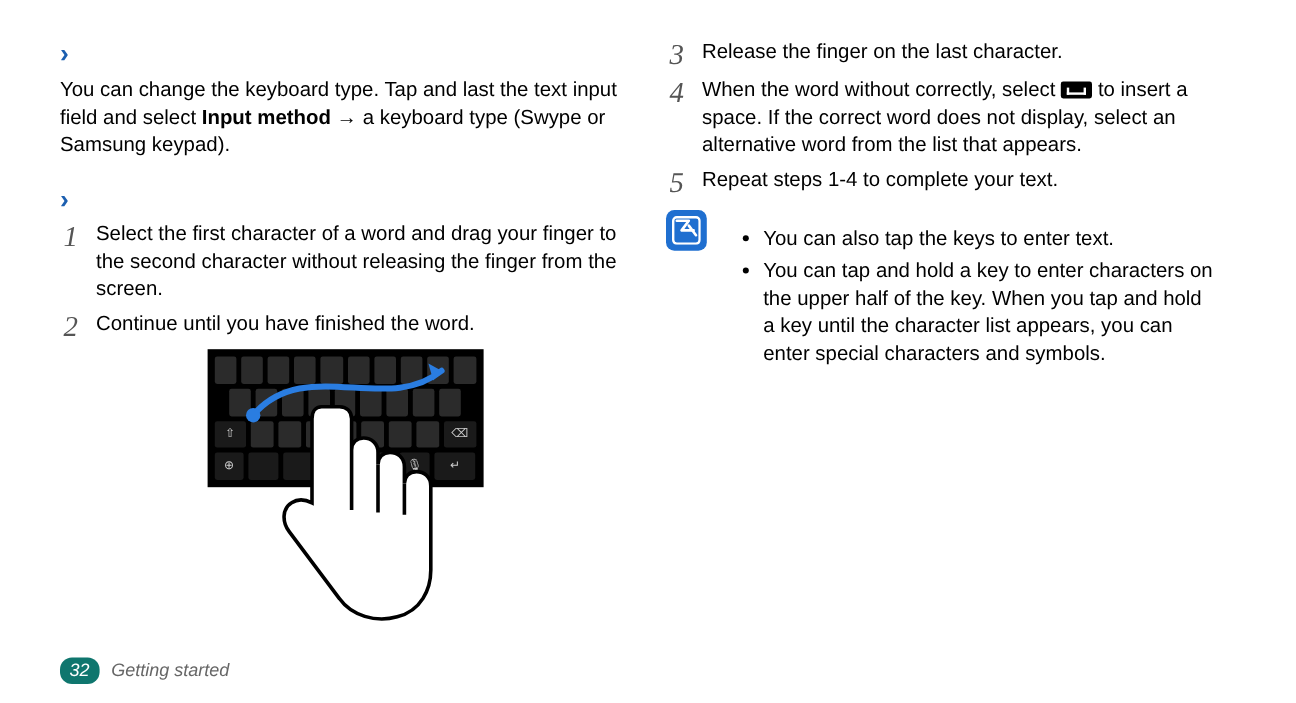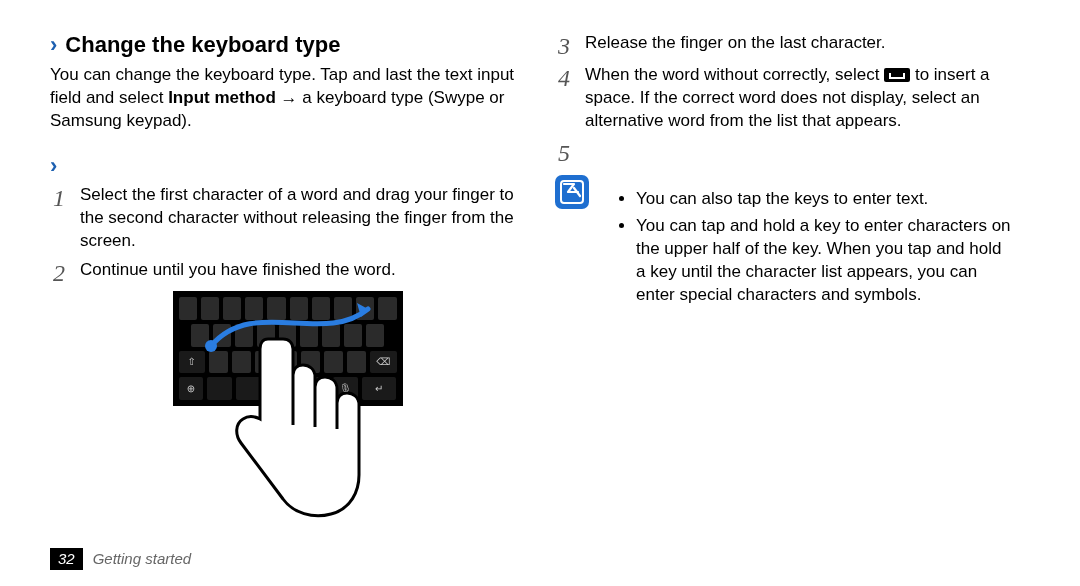--- a/index.html
+++ b/index.html
@@ -160,40 +160,39 @@
     position: absolute;
     left: 50px;
     bottom: 16px;
     display: flex;
     align-items: center;
     gap: 10px;
     font-size: 15px;
     color: #666;
   }
   .page-num {
-    background: #000000;
+    background: #0f766e;
     color: #fff;
     font-style: italic;
     padding: 1px 8px;
-    border-radius: 0;
+    border-radius: 10px;
     font-size: 15px;
   }
   .footer-label { font-style: italic; text-align: right; }
 </style>
 </head>
 <body>
 
 <div class="page">
   <div class="columns">
 
     <div class="col">
 
       <div class="sec-head">
         <span class="chev">›</span>
-        <span class="sec-title">Change the keyboard type</span>
       </div>
       <p class="para">
         <span>You can change the keyboard type. Tap and last the text input field and select </span><span class="bold">Input method</span><span> → a keyboard type (Swype or Samsung keypad).</span>
       </p>
 
       <div class="sec-head" style="margin-top:18px">
         <span class="chev">›</span>
       </div>
 
       <div class="step">
@@ -283,20 +282,21 @@
 
       <div class="step">
         <div class="step-num">4</div>
         <div class="step-text">
           <span>When the word without correctly, select </span><span class="space-icon"></span><span> to insert a space. If the correct word does not display, select an alternative word from the list that appears.</span>
         </div>
       </div>
 
       <div class="step">
         <div class="step-num">5</div>
+        <div class="step-text">Repeat steps 1-4 to complete your text.</div>
       </div>
 
       <div class="notebox">
         <div class="note-icon">
           <svg width="24" height="24" viewBox="0 0 24 24">
             <rect x="1" y="1" width="22" height="22" rx="3" fill="none" stroke="#fff" stroke-width="2"></rect>
             <path d="M4 4 L14 4 L8 12 L18 12" stroke="#fff" stroke-width="2.2" fill="none" stroke-linecap="round" stroke-linejoin="round"></path>
             <path d="M14 8 L20 16" stroke="#fff" stroke-width="2.2" stroke-linecap="round"></path>
           </svg>
         </div>

